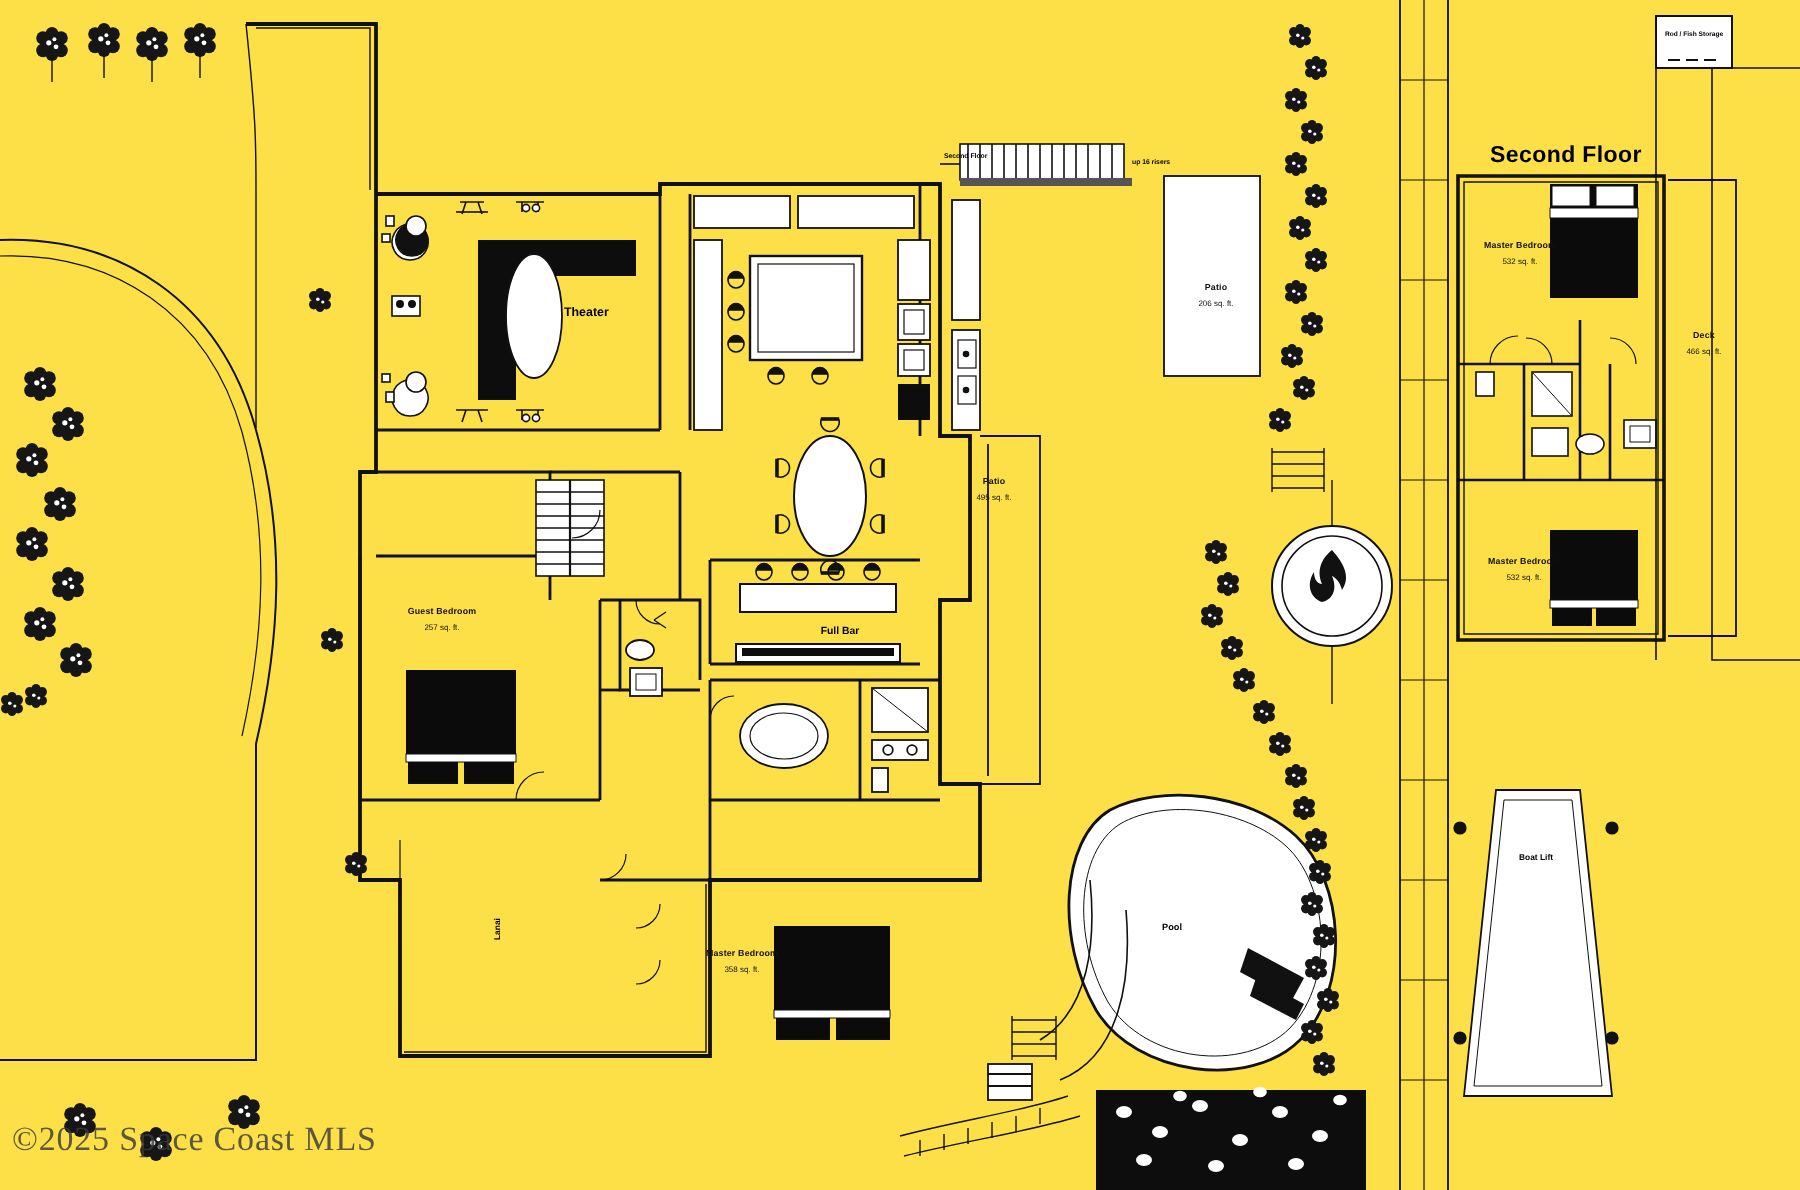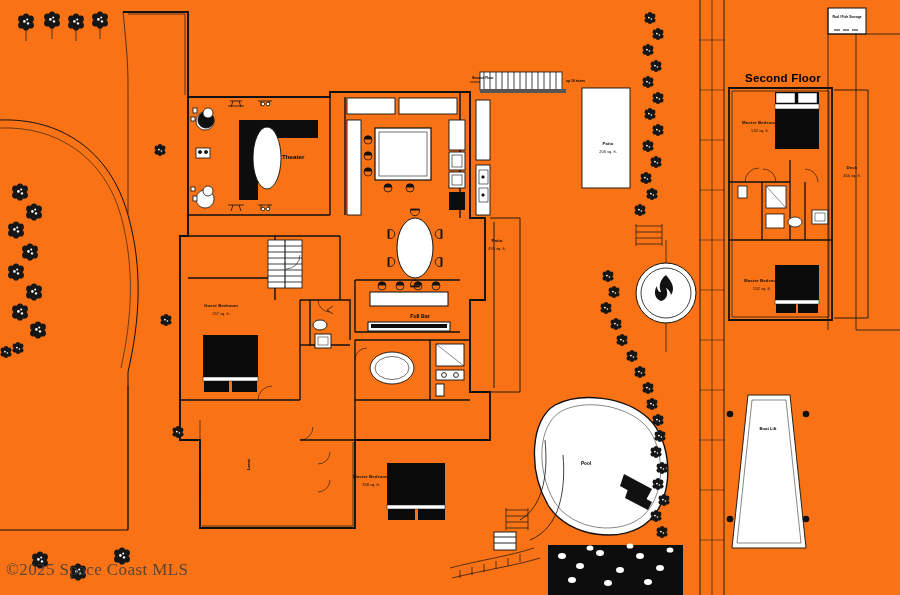--- a/index.html
+++ b/index.html
@@ -1,18 +1,18 @@
 <!DOCTYPE html>
 <html><head>
 <meta charset="utf-8">
 <style>
   html,body{margin:0;padding:0;background:#ffffff;}
   body{width:900px;height:595px;overflow:hidden;
        font-family:"Liberation Sans",sans-serif;color:#000;}
-  #plan{position:relative;width:900px;height:595px;background:#f97316;}
+  #plan{position:relative;width:900px;height:595px;background:#fde047;}
   svg#canvas{position:absolute;left:0;top:0;width:900px;height:595px;}
   .lbl{position:absolute;font-family:"Liberation Sans",sans-serif;
        color:#111;white-space:nowrap;line-height:1.25;}
   .lbl .nm{font-size:4.4px;font-weight:bold;letter-spacing:.1px;display:block;}
   .lbl .sq{font-size:4.0px;display:block;margin-top:2.5px;text-align:center;}
   .lbl.ctr{text-align:center;transform:translateX(-50%);}
   .room-title{position:absolute;font-size:11.5px;font-weight:bold;
        letter-spacing:.2px;transform:translateX(-50%);}
   .wm{position:absolute;left:6px;top:560px;font-size:17px;color:#3a3a3a;
       font-family:"Liberation Serif",serif;opacity:.82;letter-spacing:.4px;}

